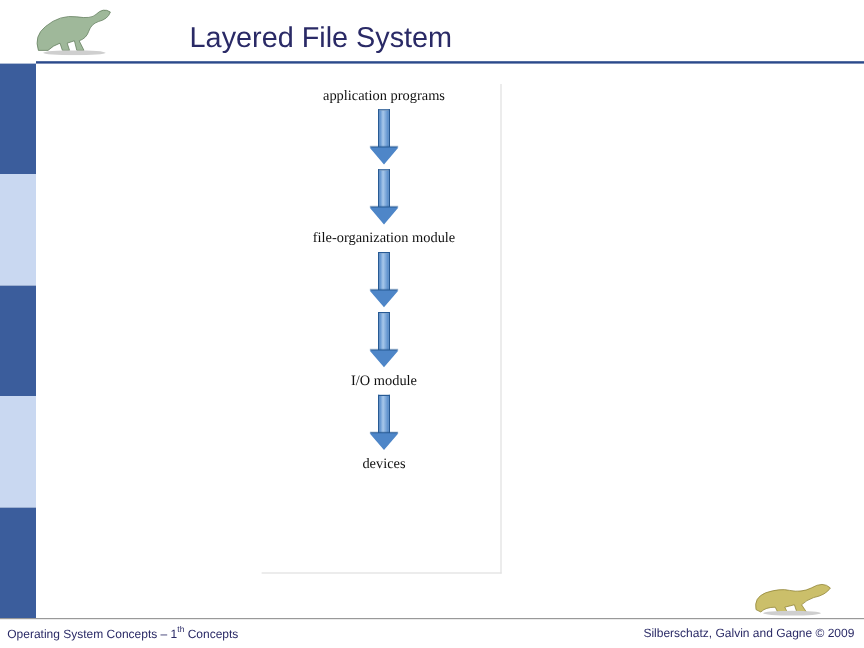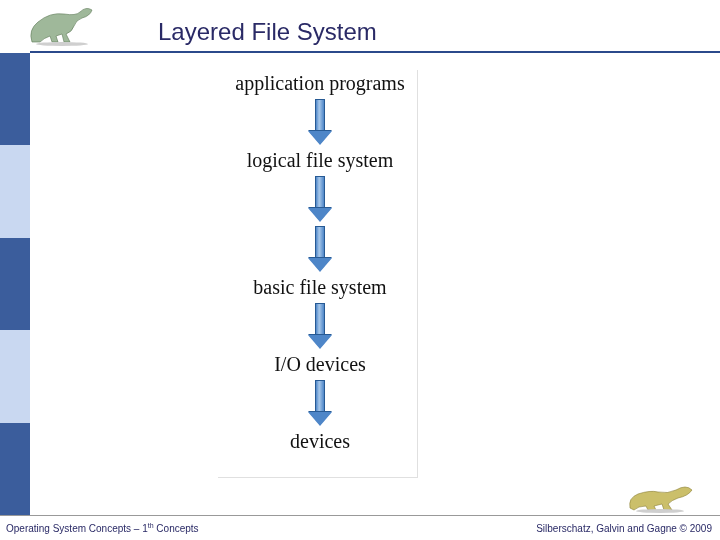--- a/index.html
+++ b/index.html
@@ -55,21 +55,21 @@
     position: absolute;
     left: 225px;
     top: 72px;
     width: 190px;
     display: flex;
     flex-direction: column;
     align-items: center;
   }
   .layer {
     font-family: "Times New Roman", Times, serif;
-    font-size: 20px;
+    font-size: 12px;
     color: #111;
     white-space: nowrap;
     margin-bottom: 4px;
   }
   .arrow {
     display: flex;
     flex-direction: column;
     align-items: center;
     margin-bottom: 4px;
   }
@@ -148,38 +148,37 @@
 
 <div class="diagram-border"></div>
 
 <div class="diagram">
   <div class="layer">application programs</div>
   <div class="arrow">
       <div class="arrow-shaft"></div>
       <div class="arrow-head"></div>
     </div>
 
-  <div class="layer">logical file system</div>
+  <div class="arrow">
+      <div class="arrow-shaft"></div>
+      <div class="arrow-head"></div>
+    </div>
+
+  <div class="layer">file-organization module</div>
   <div class="arrow">
       <div class="arrow-shaft"></div>
       <div class="arrow-head"></div>
     </div>
 
   <div class="arrow">
       <div class="arrow-shaft"></div>
       <div class="arrow-head"></div>
     </div>
 
-  <div class="layer">basic file system</div>
-  <div class="arrow">
-      <div class="arrow-shaft"></div>
-      <div class="arrow-head"></div>
-    </div>
-
-  <div class="layer">I/O devices</div>
+  <div class="layer">I/O module</div>
   <div class="arrow">
       <div class="arrow-shaft"></div>
       <div class="arrow-head"></div>
     </div>
 
   <div class="layer">devices</div>
 </div>
 
 <svg class="logo-bottom" viewBox="0 0 74 44">
   <path d="M6 38 Q4 28 14 24 Q26 20 34 22 Q44 24 52 20 Q62 14 68 20 Q64 26 54 28 Q48 30 44 34 L48 40 L40 40 L38 34 L30 36 L32 40 L24 40 L22 36 Q14 36 10 40 Z" fill="#cbbf6a" stroke="#8a7d30" stroke-width="0.6"></path>

